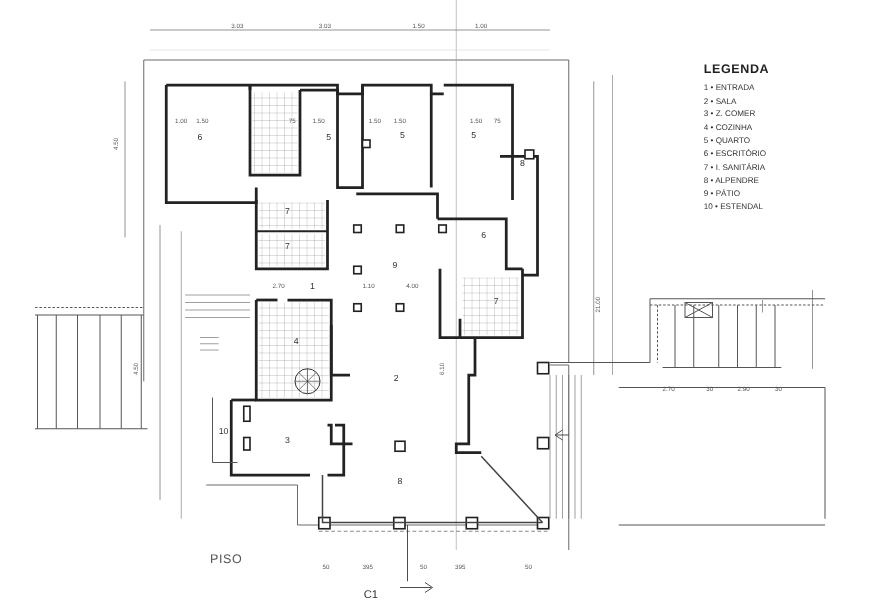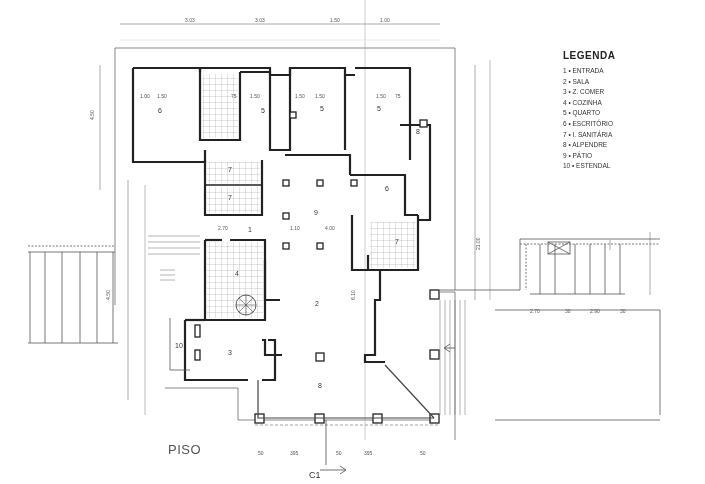--- a/index.html
+++ b/index.html
@@ -2,22 +2,22 @@
 <html><head>
 <meta charset="utf-8">
 <style>
   html,body{margin:0;padding:0;background:#fff;}
   body{width:705px;height:484px;position:relative;overflow:hidden;font-family:"Liberation Sans",sans-serif;color:#222;}
   #plan{position:absolute;left:0;top:0;width:705px;height:484px;}
   .legend{position:absolute;left:563px;top:50px;width:130px;}
   .legend-title{font-size:10px;font-weight:bold;letter-spacing:0.5px;color:#222;margin-bottom:5px;}
   .legend-item{font-size:6.5px;color:#333;line-height:10.6px;white-space:nowrap;}
   .room{position:absolute;font-size:7px;color:#333;}
-  .piso{position:absolute;left:168px;top:442px;font-size:13px;color:#555;letter-spacing:0.5px;}
-  .c1{position:absolute;left:309px;top:470px;font-size:9px;color:#333;text-align:center;}
+  .piso{position:absolute;left:168px;top:442px;font-size:10px;color:#555;letter-spacing:0.5px;}
+  .c1{position:absolute;left:291px;top:470px;font-size:9px;color:#333;text-align:center;}
 </style>
 </head>
 <body>
 
 <svg id="plan" viewBox="0 0 705 484" xmlns="http://www.w3.org/2000/svg">
   <g fill="none" stroke="#555" stroke-width="0.7">
 
     <path d="M115 48 H455 V290"></path>
     <path d="M115 48 V305"></path>
     <path d="M440 292 H455 V440"></path>

